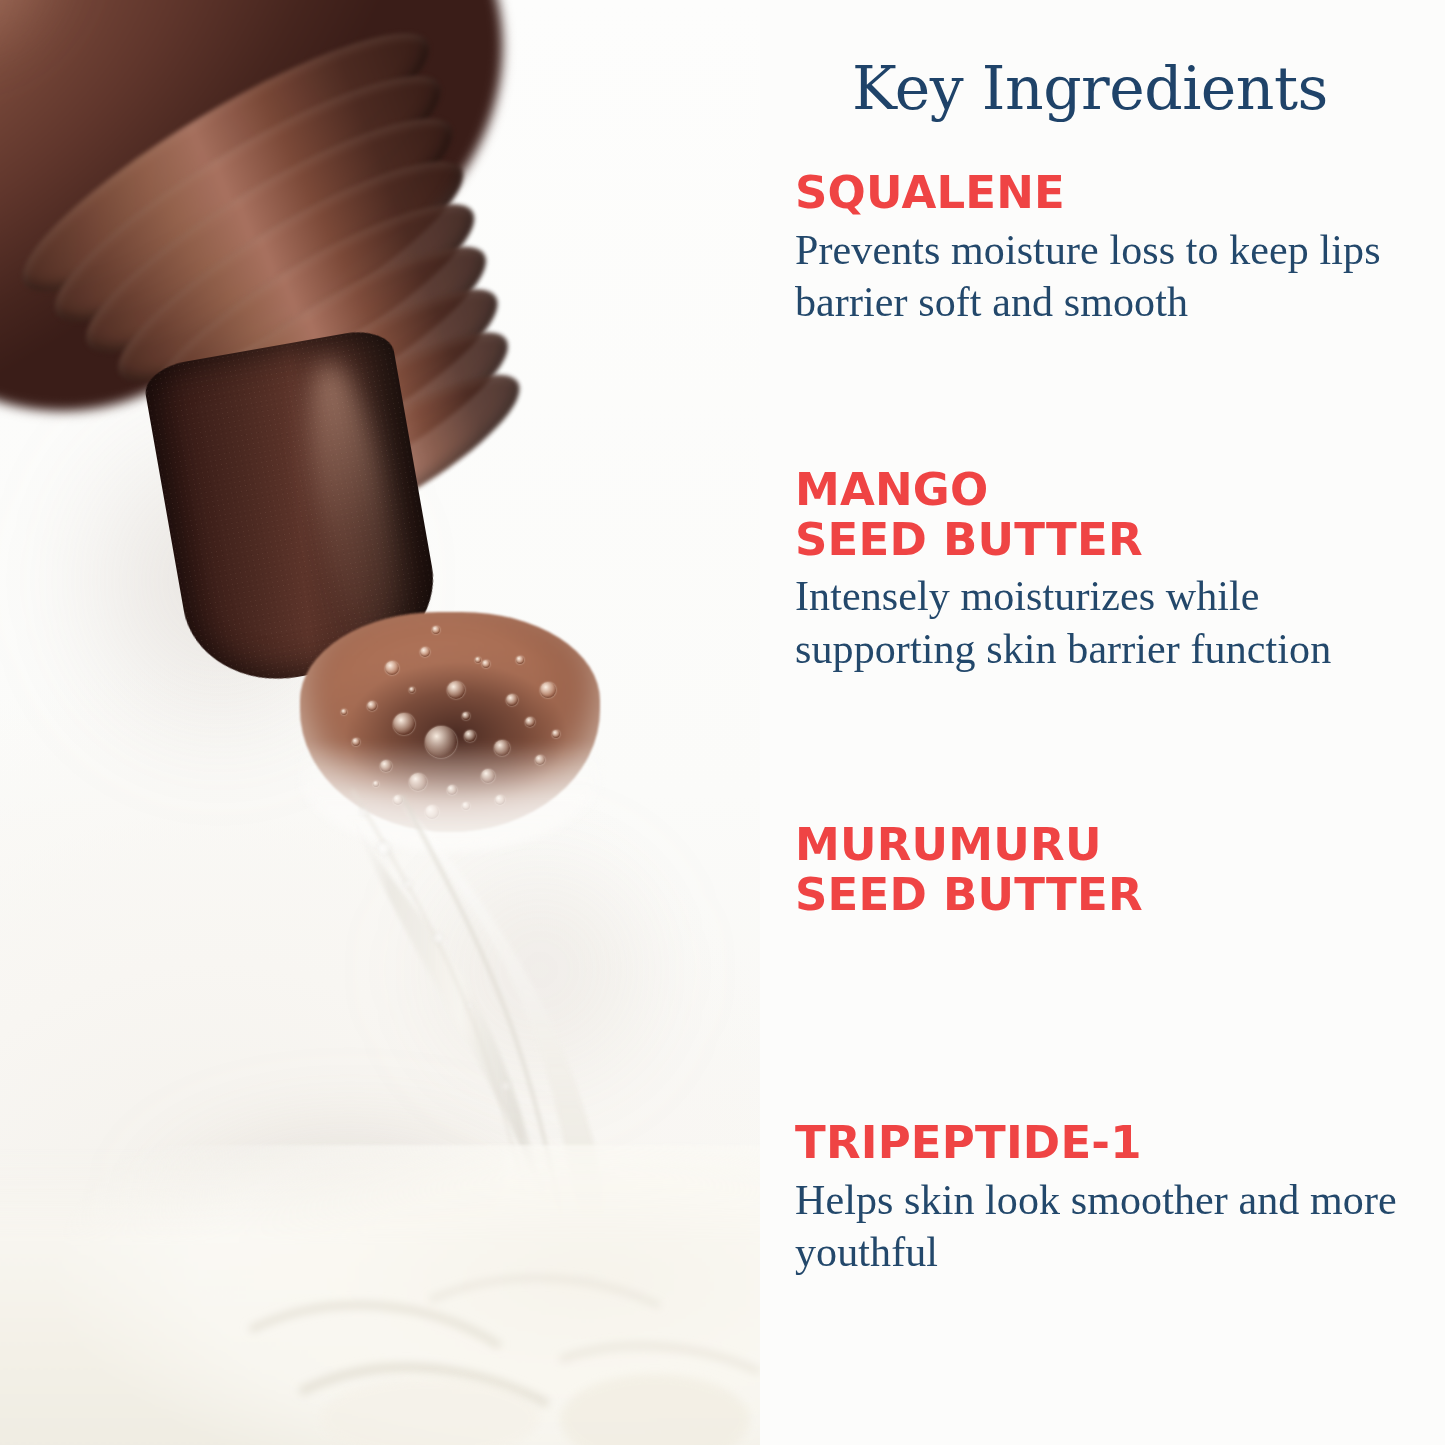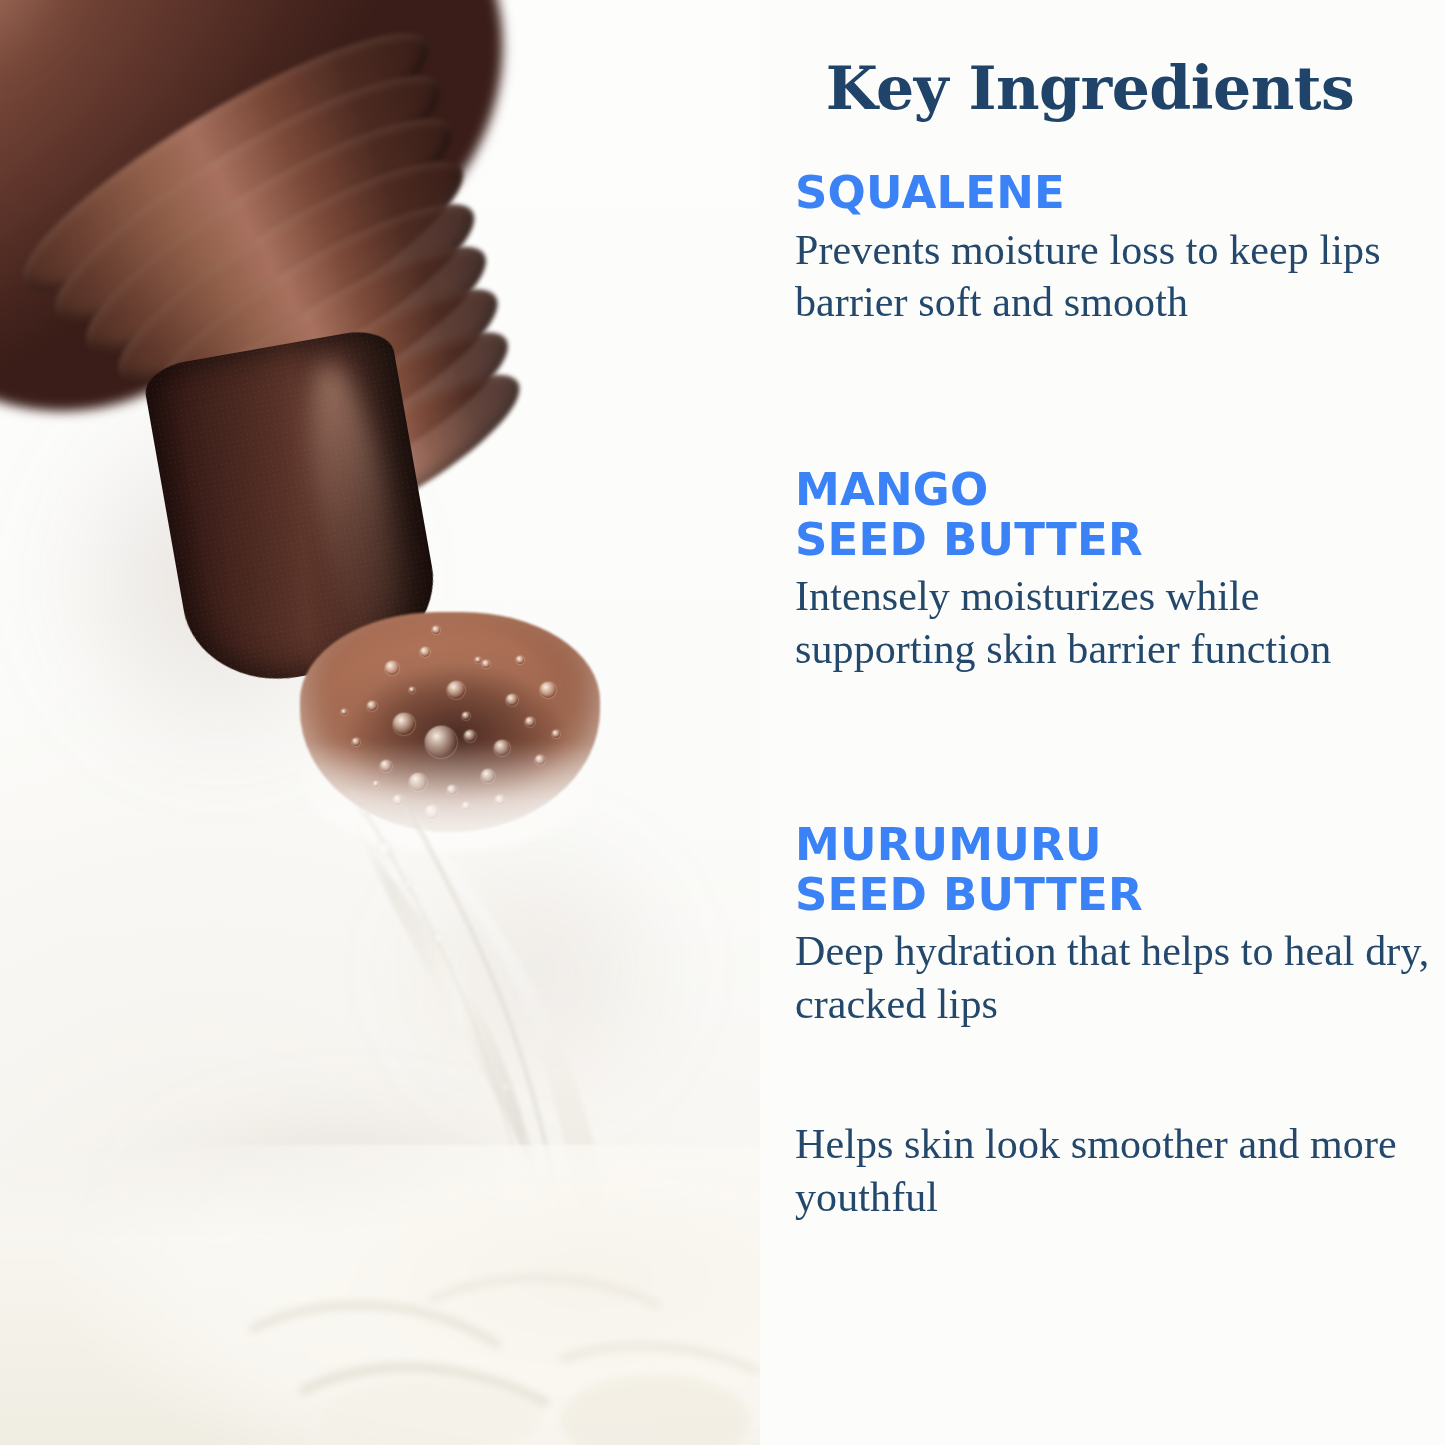--- a/index.html
+++ b/index.html
@@ -176,34 +176,34 @@
     width: 685px;
     height: 1445px;
     background: transparent;
   }
   .page-title {
     position: absolute;
     left: 0; top: 58px;
     width: 660px;
     text-align: center;
     font-family: "DejaVu Serif", "Liberation Serif", serif;
-    font-weight: 700;
+    font-weight: 400;
     font-size: 60px;
     letter-spacing: -0.5px;
     color: #1f4369;
     line-height: 1;
   }
   .ing { position: absolute; left: 35px; width: 640px; }
   .ing-name {
     font-family: "DejaVu Sans", "Liberation Sans", sans-serif;
     font-weight: 700;
     font-size: 45px;
     line-height: 1.10;
     letter-spacing: .2px;
-    color: #3b82f6;
+    color: #ef4444;
     margin: 0 0 6px 0;
   }
   .ing-desc {
     font-family: "Liberation Serif", "DejaVu Serif", serif;
     font-weight: 400;
     font-size: 42px;
     line-height: 1.26;
     letter-spacing: .1px;
     color: #23486b;
     margin: 0;
@@ -364,20 +364,20 @@
       <p class="ing-desc">Prevents moisture loss to keep lips barrier soft and smooth</p>
     </div>
 
     <div class="ing" style="top:465px">
       <p class="ing-name">MANGO<br>SEED BUTTER</p>
       <p class="ing-desc">Intensely moisturizes while supporting skin barrier function</p>
     </div>
 
     <div class="ing" style="top:820px">
       <p class="ing-name">MURUMURU<br>SEED BUTTER</p>
-      <p class="ing-desc">Deep hydration that helps to heal dry, cracked lips</p>
     </div>
 
     <div class="ing" style="top:1118px">
+      <p class="ing-name">TRIPEPTIDE-1</p>
       <p class="ing-desc">Helps skin look smoother and more youthful</p>
     </div>
   </div>
 </div>
 
 </body></html>

